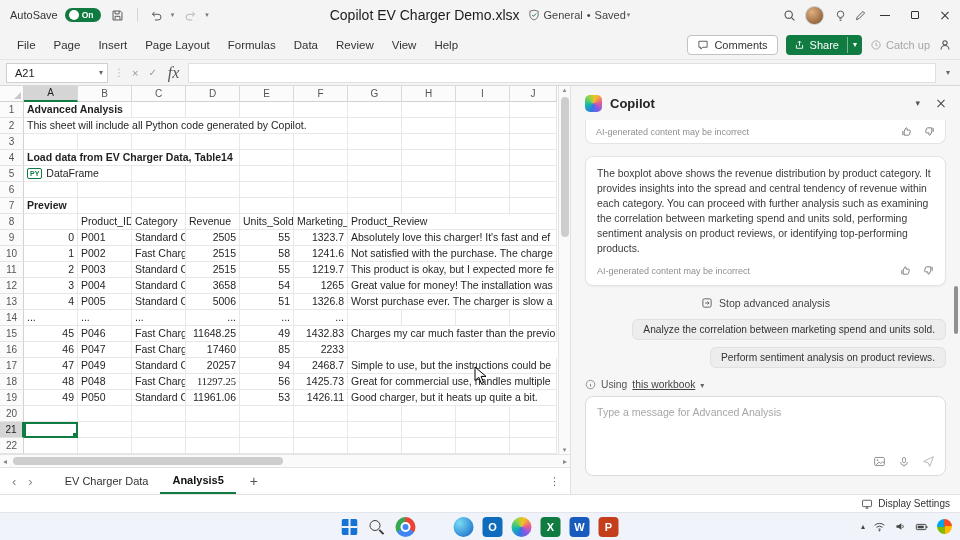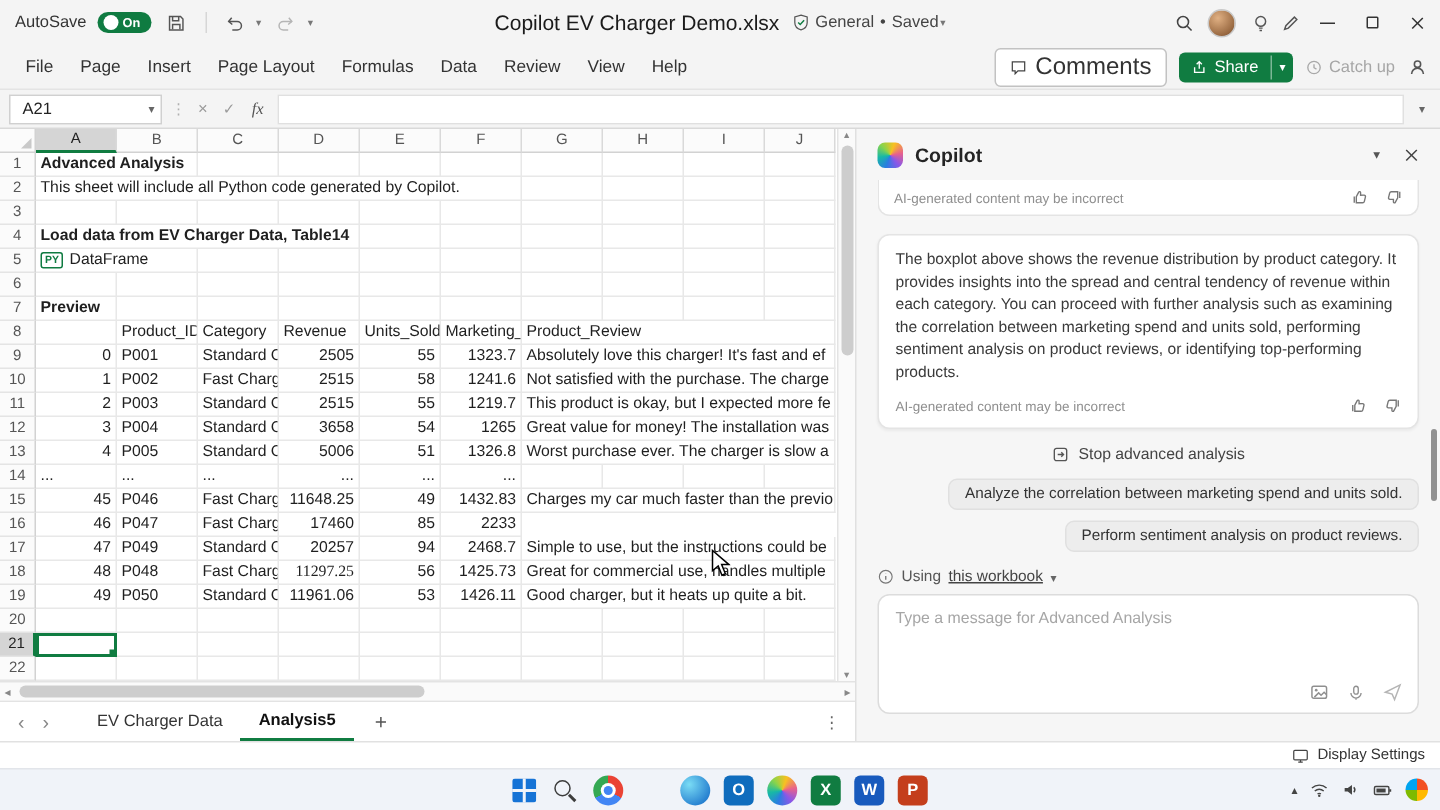--- a/index.html
+++ b/index.html
@@ -27,36 +27,36 @@
   .restore-glyph{width:8px;height:8px;border:1px solid #333;border-radius:1px}
   .close-glyph{position:relative;width:10px;height:10px}
   .close-glyph::before,.close-glyph::after{content:"";position:absolute;left:0;top:4.5px;width:10px;height:1px;background:#333}
   .close-glyph::before{transform:rotate(45deg)}
   .close-glyph::after{transform:rotate(-45deg)}
 
   
   .ribbon{height:30px;background:#f4f4f4;display:flex;align-items:center;padding:0 8px;border-bottom:1px solid #e4e4e4}
   .rtab{font-size:11.5px;color:#333;padding:0 9px;height:30px;line-height:30px;white-space:nowrap}
   .ribbon-right{margin-left:auto;display:flex;align-items:center;gap:8px}
-  .comments-btn{display:flex;align-items:center;gap:5px;border:1px solid #c2c2c2;background:#fff;border-radius:4px;padding:3px 9px;font-size:16px;color:#333}
+  .comments-btn{display:flex;align-items:center;gap:5px;border:1px solid #c2c2c2;background:#fff;border-radius:4px;padding:3px 9px;font-size:11px;color:#333}
   .share-btn{display:flex;align-items:center;background:#107c41;color:#fff;border-radius:4px;overflow:hidden}
   .share-main{display:flex;align-items:center;gap:5px;padding:4px 8px;font-size:11px}
   .share-sep{width:1px;height:16px;background:rgba(255,255,255,.45)}
   .share-chev{padding:0 5px;font-size:8px;color:#fff}
   .catchup{display:flex;align-items:center;gap:4px;color:#a6a6a6;font-size:11px}
   .people-glyph{width:14px;height:14px}
 
   
   .fbar{height:26px;background:#f4f4f4;display:flex;align-items:center;padding:2px 6px;gap:6px;border-bottom:1px solid #d9d9d9}
   .namebox{width:102px;height:20px;background:#fff;border:1px solid #d0d0d0;display:flex;align-items:center;padding:0 4px 0 8px;font-size:11px;color:#222}
   .nb-arrow{margin-left:auto;font-size:8px;color:#666}
   .fb-dots{color:#b0b0b0;font-size:10px}
   .fb-x{color:#9a9a9a;font-size:11px;padding:0 2px}
   .fb-check{color:#9a9a9a;font-size:10px;padding:0 2px}
-  .fb-fx{font-style:italic;font-family:"Liberation Serif",serif;font-size:11px;color:#555;padding:0 3px}
+  .fb-fx{font-style:italic;font-family:"Liberation Serif",serif;font-size:16px;color:#555;padding:0 3px}
   .fb-input{flex:1;height:20px;background:#fff;border:1px solid #e0e0e0}
   .fb-expand{font-size:8px;color:#666;padding:0 4px}
 
   
   .main{display:flex;height:408px;background:#fff}
   .sheet-area{width:570px;display:flex;flex-direction:column;background:#fff}
   .grid-zone{display:flex;height:368px}
   .grid{width:558px;overflow:hidden;position:relative;background:#fff}
 
   .ch-row{display:flex;height:16px}

